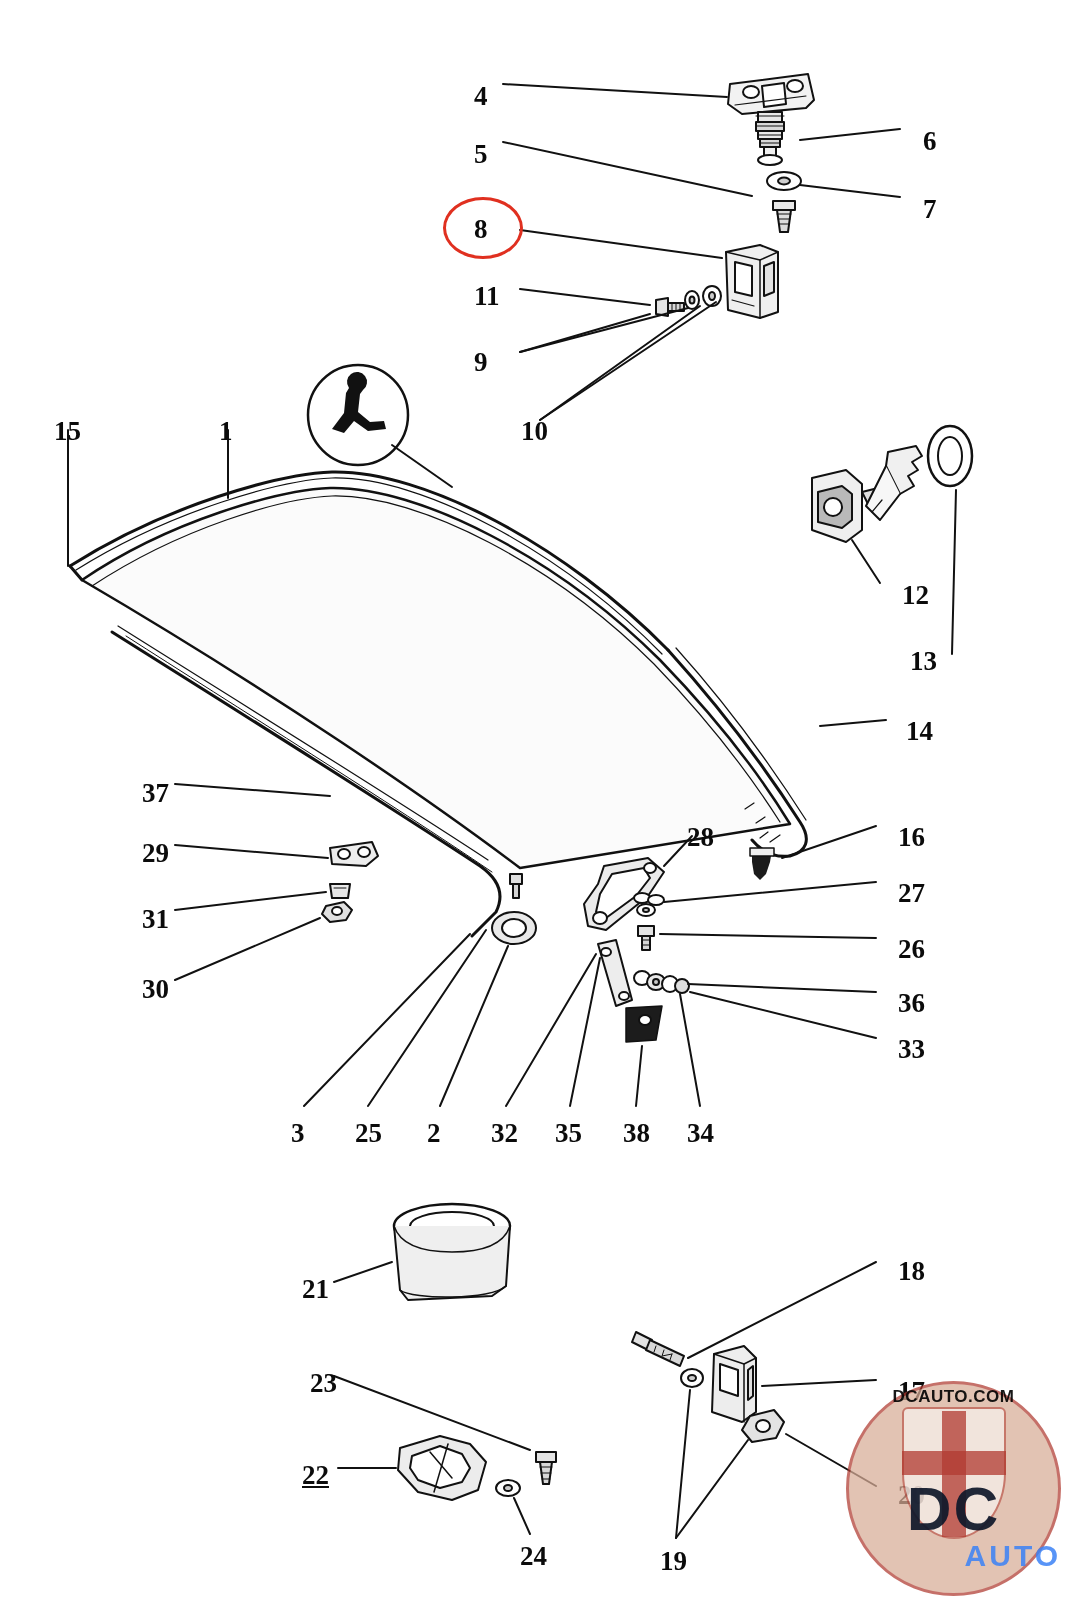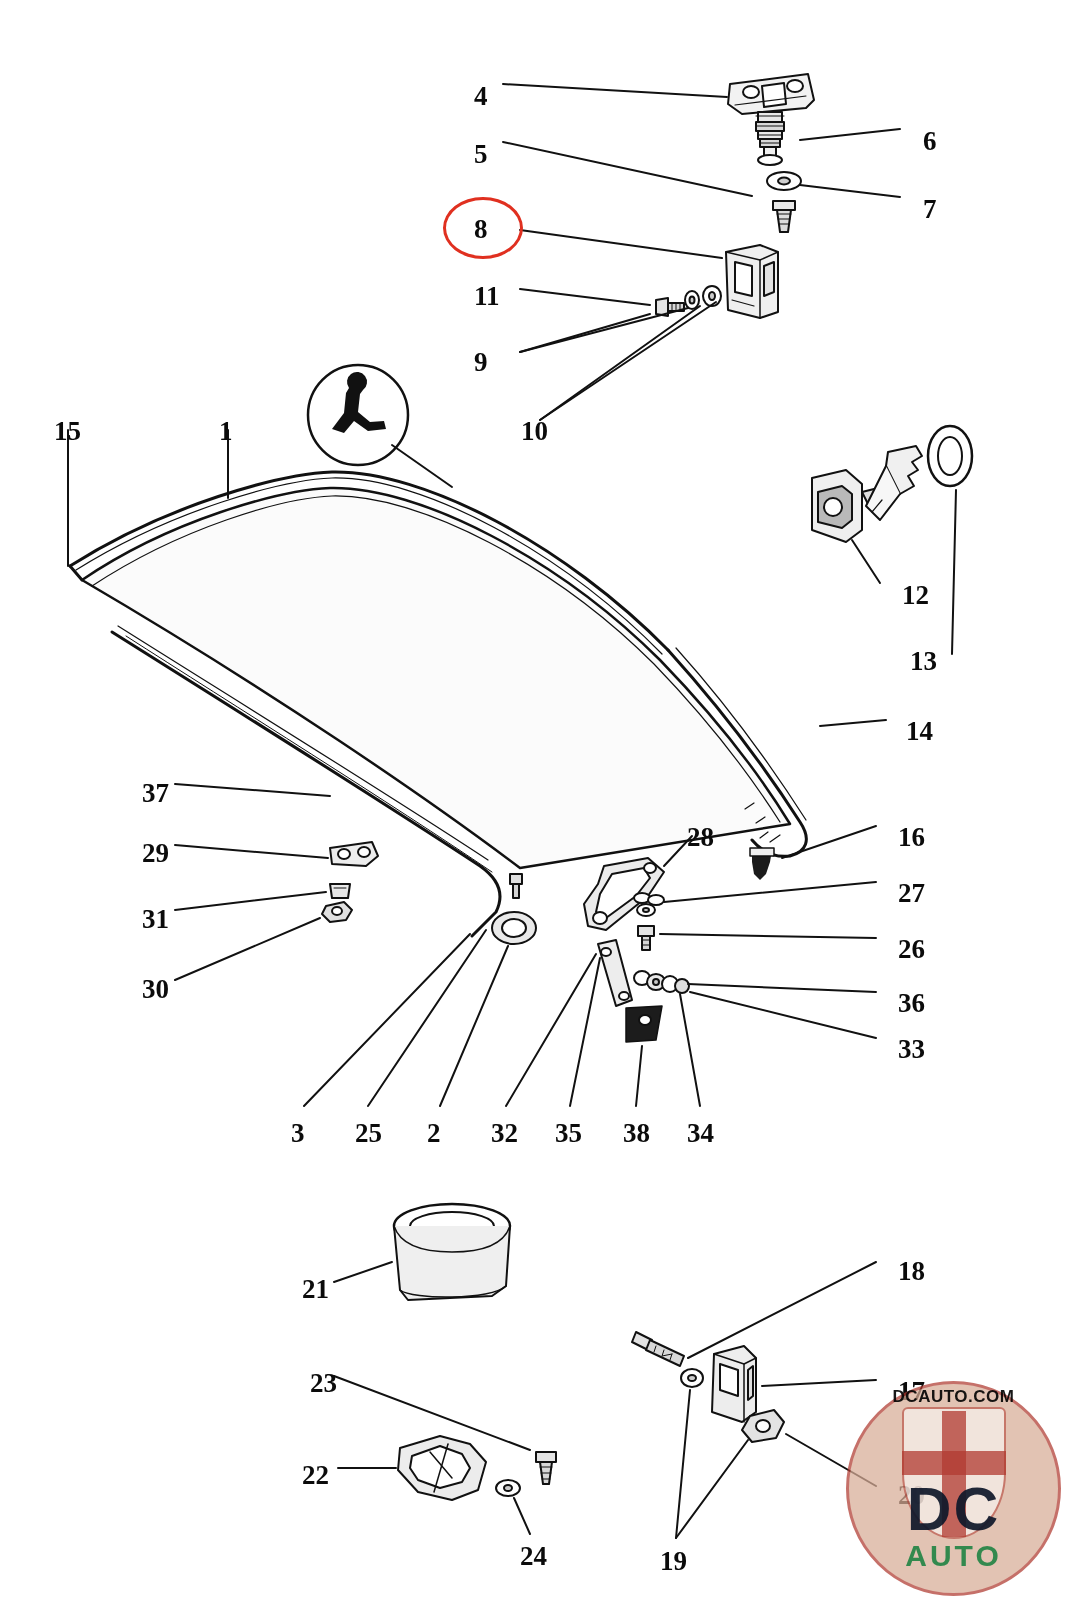--- a/index.html
+++ b/index.html
@@ -118,25 +118,25 @@
     font-weight: bold;
     color: #0f172a;
     opacity: 0.92;
     letter-spacing: 2px;
   }
   #watermark .wm-auto {
     position: absolute;
     top: 158px;
     left: 0;
     width: 215px;
-    text-align: center;
+    text-align: right;
     font-family: "Liberation Sans", sans-serif;
     font-size: 30px;
     font-weight: bold;
-    color: #15803d;
+    color: #3b82f6;
     opacity: 0.85;
     letter-spacing: 3px;
   }
 </style>
 </head>
 <body>
 
 <div id="page">
 
   <svg id="diagram-svg" viewBox="0 0 1067 1600">
@@ -444,21 +444,21 @@
   <div class="callout" style="left:355px; top:1120px;">25</div>
   <div class="callout" style="left:427px; top:1120px;">2</div>
   <div class="callout" style="left:491px; top:1120px;font-family:Liberation Serif, serif;">32</div>
   <div class="callout" style="left:555px; top:1120px;">35</div>
   <div class="callout" style="left:623px; top:1120px;">38</div>
   <div class="callout" style="left:687px; top:1120px;">34</div>
   <div class="callout" style="left:302px; top:1276px;">21</div>
   <div class="callout" style="left:898px; top:1258px;">18</div>
   <div class="callout" style="left:310px; top:1370px;">23</div>
   <div class="callout" style="left:898px; top:1378px;">17</div>
-  <div class="callout" style="left:302px; top:1462px;">22</div>
+  <div class="callout" style="left:302px; top:1462px;text-decoration:underline;">22</div>
   <div class="callout" style="left:898px; top:1482px;">20</div>
   <div class="callout" style="left:520px; top:1543px;">24</div>
   <div class="callout" style="left:660px; top:1548px;">19</div>
 
   <div id="watermark">
     <div class="wm-circle"></div>
     <div class="wm-shield"></div>
     <div class="wm-shield-bar-v"></div>
     <div class="wm-shield-bar-h"></div>
     <div class="wm-text-top">DCAUTO.COM</div>

